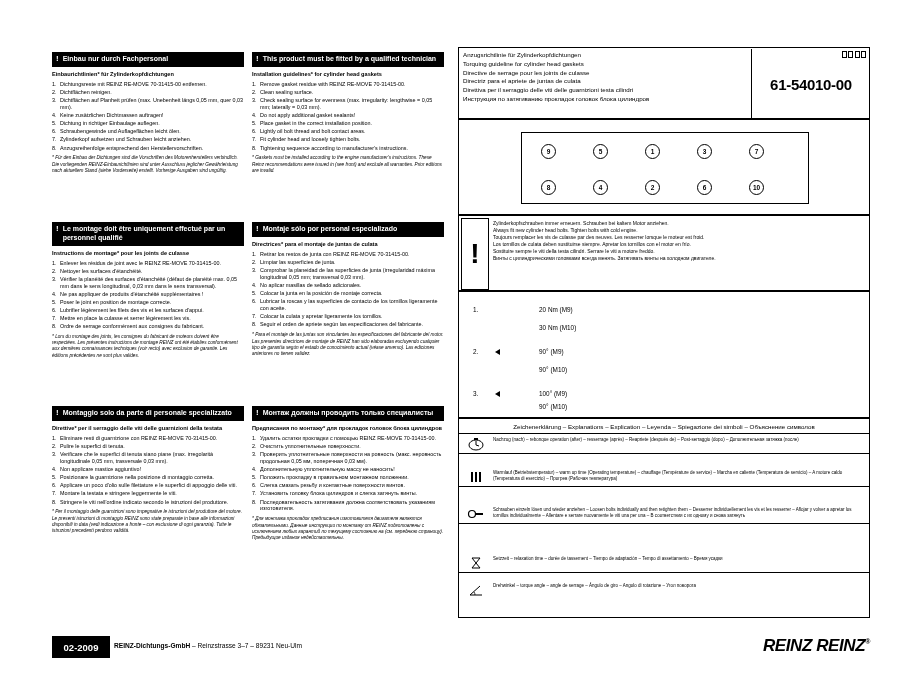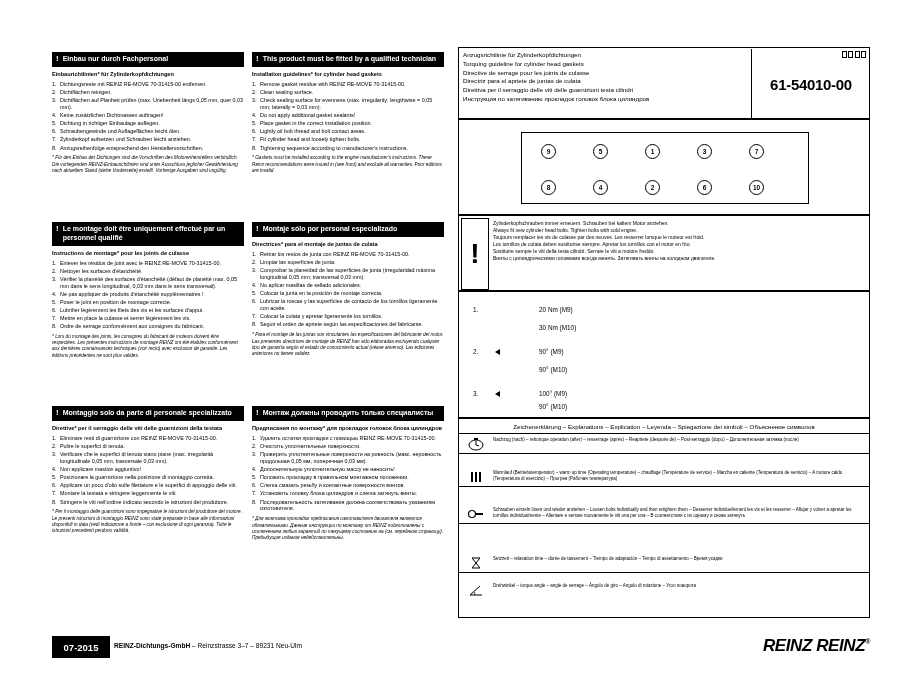--- a/index.html
+++ b/index.html
@@ -323,21 +323,21 @@
         <svg width="20" height="14" viewBox="0 0 20 14">
             <path d="M4 12 L16 12 M4 12 L14 3" stroke="#000" stroke-width="1" fill="none"></path>
             <path d="M9 12 A5 5 0 0 0 8 9" stroke="#000" stroke-width="0.8" fill="none"></path>
           </svg>
       </div>
       <div class="tx">Drehwinkel – torque angle – angle de serrage – Ángulo de giro – Angolo di rotazione – Угол поворота</div>
     </div>
   </div>
 
   <div id="footer">
-    <div id="datebox">07-2015</div>
+    <div id="datebox">02-2009</div>
     <div id="addr">
       <b>REINZ-Dichtungs-GmbH</b>
       <span>– Reinzstrasse 3–7 – 89231 Neu-Ulm</span>
     </div>
     <div id="brand">
       <span>REINZ REINZ</span><sup>®</sup>
     </div>
   </div>
 
 </div>

